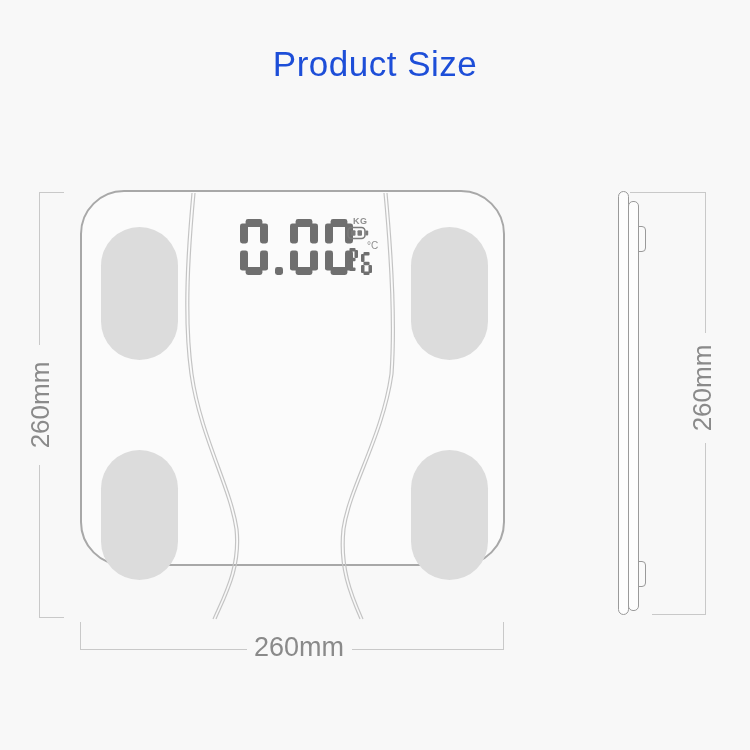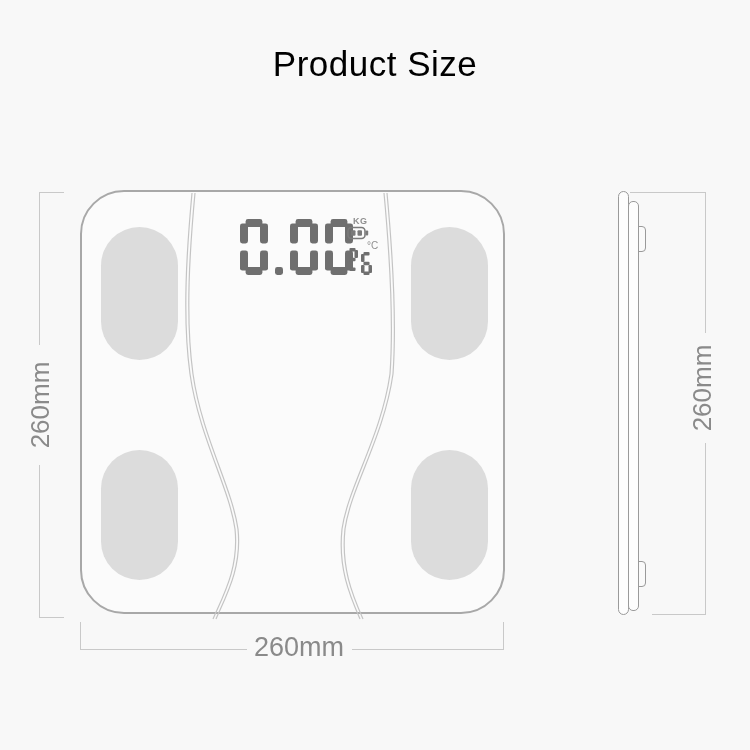--- a/index.html
+++ b/index.html
@@ -1,21 +1,21 @@
 <!DOCTYPE html>
 <html><head>
 <meta charset="utf-8">
 <style>
   html,body{margin:0;padding:0;background:#f8f8f8;}
   .canvas{position:relative;width:750px;height:750px;background:#f8f8f8;overflow:hidden;
           font-family:"Liberation Sans",sans-serif;}
   .title{position:absolute;left:0;top:44px;width:100%;text-align:center;
-         font-size:35px;color:#000000;letter-spacing:.5px;}
+         font-size:35px;color:#1d4ed8;letter-spacing:.5px;}
   
-  .scale-top{position:absolute;left:80px;top:190px;width:425px;height:424px;
+  .scale-top{position:absolute;left:80px;top:190px;width:425px;height:376px;
              box-sizing:border-box;border:2px solid #a8a8a8;border-radius:44px;
              background:#fbfbfb;}
   .pad{position:absolute;width:77px;background:#dcdcdc;border-radius:40px;}
   .pad-tl{left:19px;top:35px;height:133px;}
   .pad-tr{left:329px;top:35px;height:133px;}
   .pad-bl{left:19px;top:258px;height:130px;}
   .pad-br{left:329px;top:258px;height:130px;}
   .curves{position:absolute;left:0;top:0;width:425px;height:428px;}
   
   .lcd{position:absolute;left:158px;top:25px;width:160px;height:64px;}

